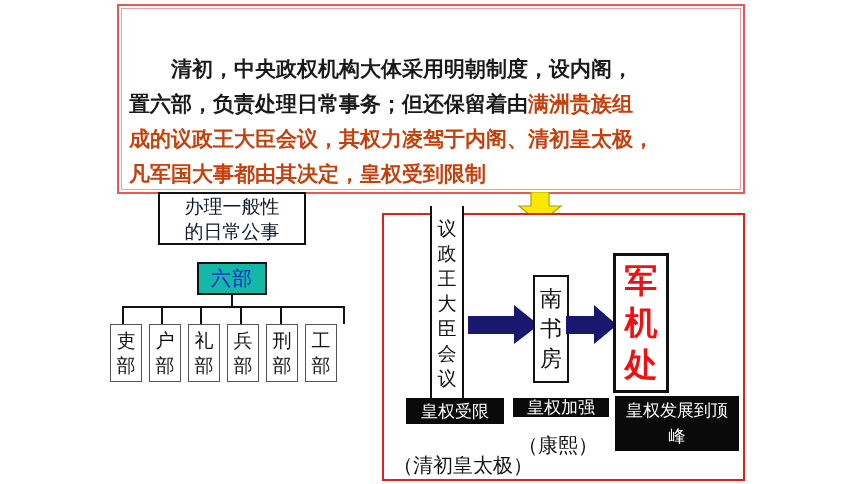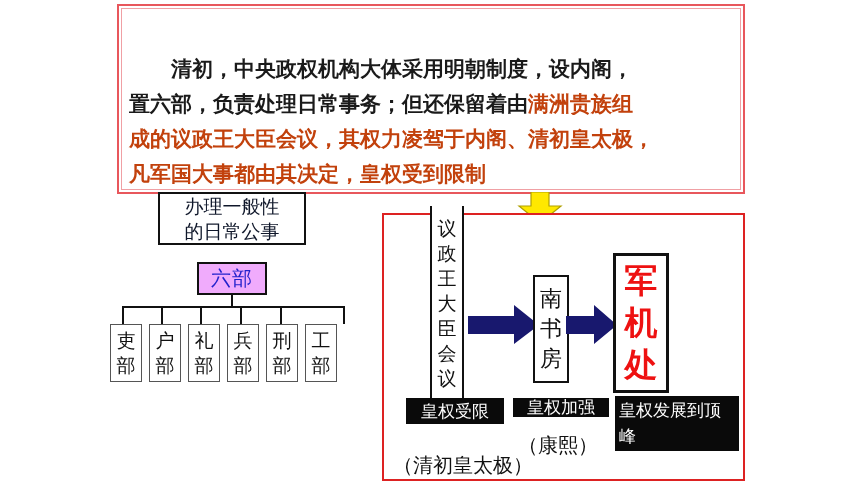--- a/index.html
+++ b/index.html
@@ -81,21 +81,21 @@
   }
 
   .box-liubu {
     position: absolute;
     left: 197px;
     top: 262px;
     width: 70px;
     height: 33px;
     border: 2px solid #111111;
     box-sizing: border-box;
-    background: #f0abfc;
+    background: #14b8a6;
     display: flex;
     align-items: center;
     justify-content: center;
   }
   .box-liubu .txt {
     font-size: 20px;
     color: #2222cc;
     font-weight: normal;
     letter-spacing: 1px;
   }
@@ -243,21 +243,21 @@
     display: flex;
     align-items: center;
     justify-content: center;
     box-sizing: border-box;
   }
   .blk1 { left: 406px; top: 398px; width: 98px; height: 26px; }
   .blk2 { left: 513px; top: 398px; width: 96px; height: 19px; }
   .blk3 {
     left: 615px; top: 396px; width: 124px; height: 55px;
     align-items: flex-start; justify-content: flex-start;
-    padding: 2px 4px; line-height: 26px; text-align: left;
+    padding: 2px 4px; line-height: 26px; text-align: center;
   }
 
   .paren {
     position: absolute;
     font-size: 20px;
     color: #111111;
     white-space: nowrap;
   }
   .paren1 { left: 393px; top: 452px; }
   .paren2 { left: 518px; top: 432px; }

